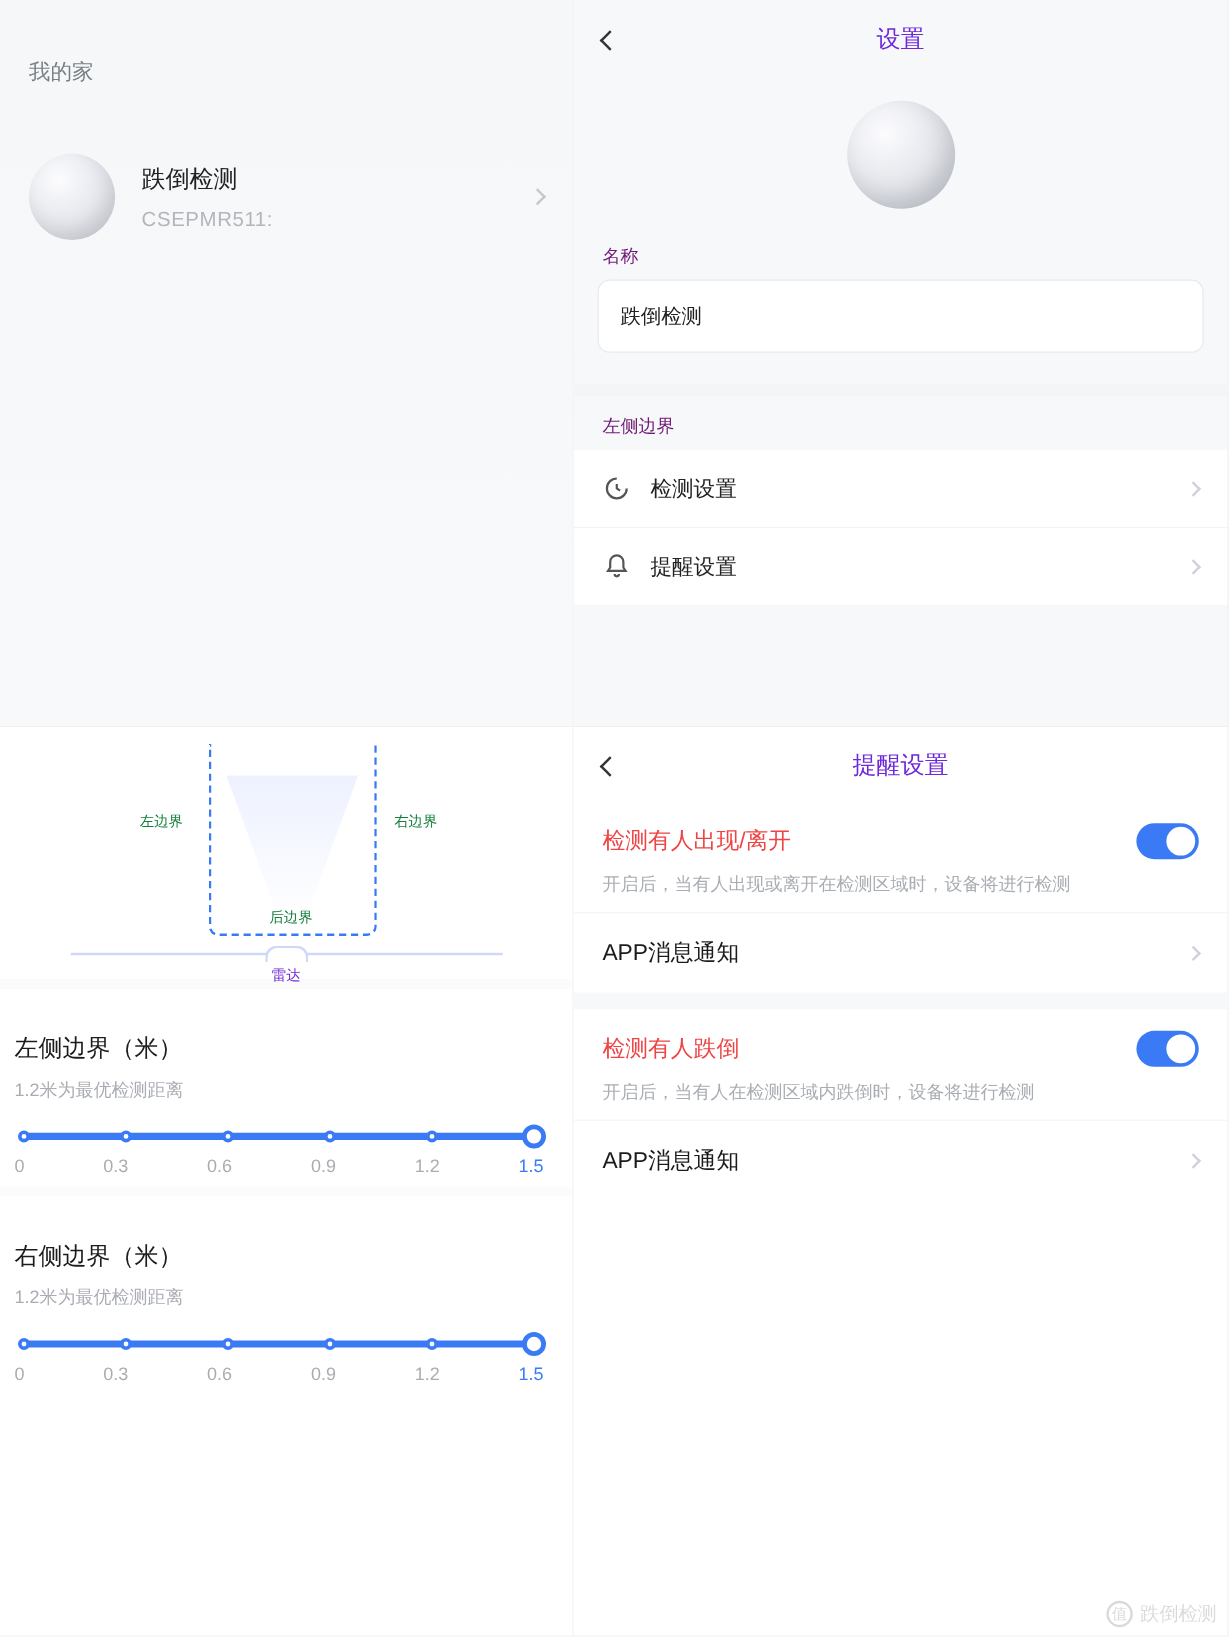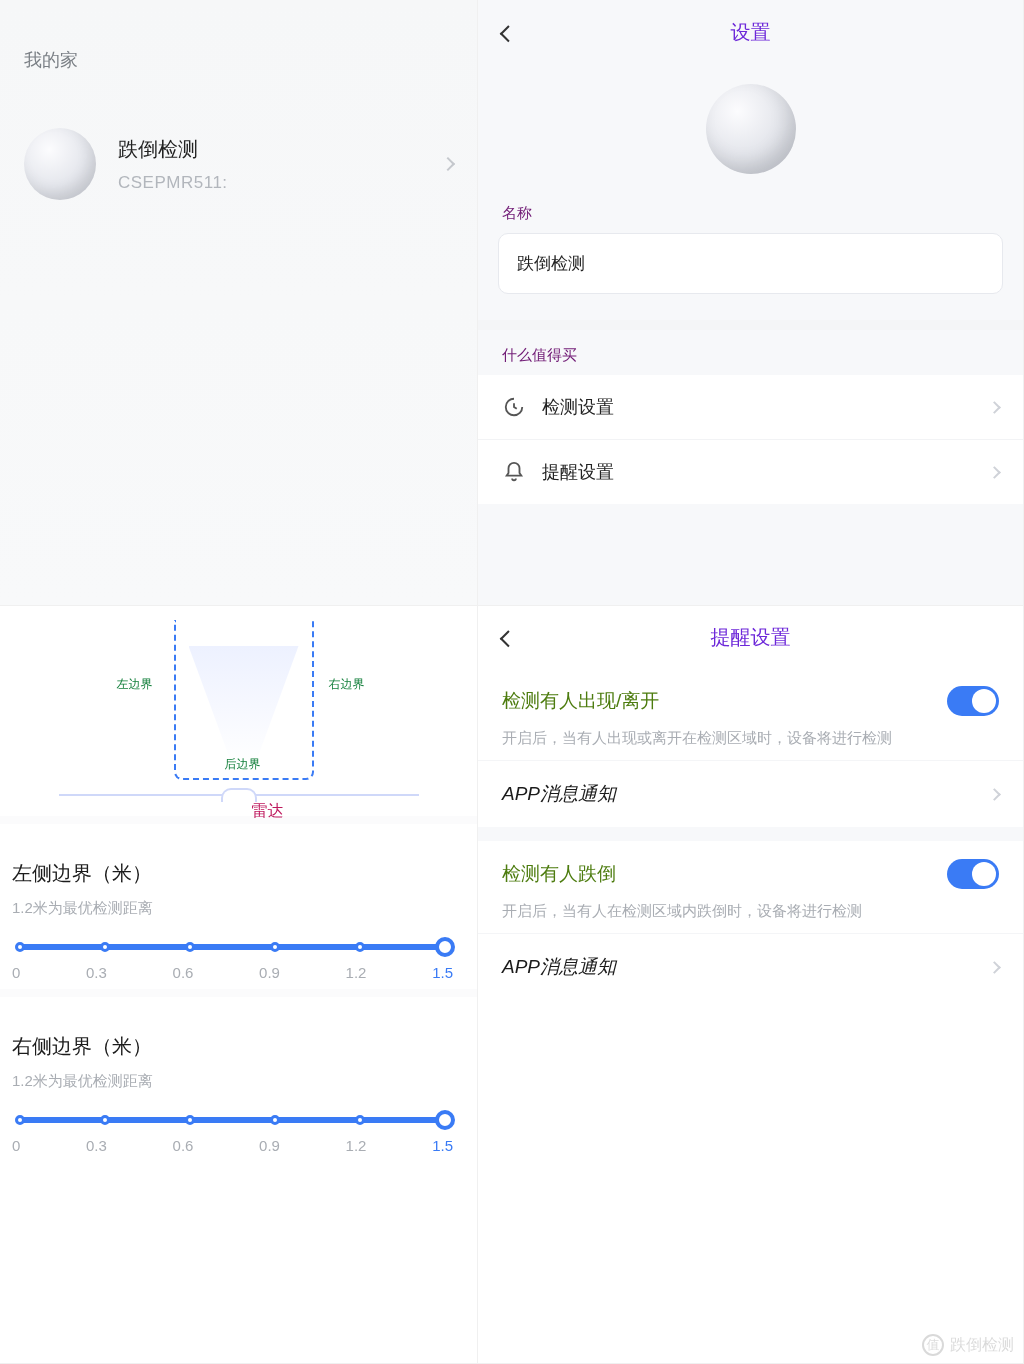--- a/index.html
+++ b/index.html
@@ -145,21 +145,21 @@
   }
   .radar-tab {
     position:absolute; left: 50%; bottom: 14px; transform: translateX(-50%);
     width: 36px; height: 14px;
     border: 2px solid #cfd8f9; border-bottom: none;
     border-radius: 10px 10px 0 0;
     background:#fff;
   }
   .radar-lbl {
     position:absolute; left:50%; bottom:-6px; transform:translateX(-50%);
-    font-size: 16px; color:#be185d;margin-left:29px;
+    font-size: 12px; color:#6d28d9;
   }
 
   .slider-block { padding: 36px 24px 8px 12px; border-top: 8px solid #fbfbfc; }
   .slider-title { font-size: 20px; color:#1c1c1c; margin-bottom: 12px; }
   .slider-sub { font-size: 15px; color:#a9adb3; margin-bottom: 26px; }
   .slider {
     position: relative; height: 6px;
     background: #3a7bf5; border-radius: 4px;
     margin: 0 8px;
   }
@@ -177,37 +177,36 @@
 
   
   .br { background:#fff; }
   .br-header {
     display:flex; align-items:center; justify-content:center;
     height: 62px; position:relative;
   }
   .group { padding: 18px 24px 10px 24px; }
   .toggle-row {
     display:flex; align-items:center; justify-content:space-between;
-    font-size: 19px; color:#4d7c0f; margin-bottom: 10px;
+    font-size: 19px; color:#ef4444; margin-bottom: 10px;
   }
   .desc { font-size: 15px; color:#a9adb3; line-height:1.6; }
   .toggle {
     width: 52px; height: 30px; border-radius: 30px;
     background: #3a7bf5; position:relative;
   }
   .toggle::after {
     content:""; position:absolute; right:3px; top:3px;
     width:24px; height:24px; border-radius:50%; background:#fff;
   }
   .link-row {
     padding: 20px 24px;
     display:flex; align-items:center; justify-content:space-between;
     font-size: 19px; color:#1b1b1b;
     border-top: 1px solid #f4f5f7;
-    font-style: italic;
   }
   .gap { height: 14px; background:#f7f8fa; }
 
   
   .wm {
     position:absolute; right: 10px; bottom: 8px;
     display:flex; align-items:center; gap:6px;
     font-size: 16px; color: rgba(0,0,0,.15);
     pointer-events:none;
   }
@@ -237,21 +236,21 @@
 
   <div class="pane tr">
     <div class="tr-header">
       <div class="back"></div>
       <div class="tr-title">设置</div>
     </div>
     <div class="big-device"></div>
     <div class="sec-label">名称</div>
     <div class="name-box">跌倒检测</div>
     <div class="divider"></div>
-    <div class="sec-label" style="padding-top:16px">什么值得买</div>
+    <div class="sec-label" style="padding-top:16px">左侧边界</div>
     <div class="setting-list">
       <div class="setting-row">
         <div class="row-icon">
           <svg viewBox="0 0 24 24" width="22" height="22" fill="none" stroke="#555" stroke-width="2">
               <path d="M12 3a9 9 0 1 0 9 9"></path>
               <path d="M12 8v4l3 2"></path>
             </svg>
         </div>
         <div class="row-label">检测设置</div>
         <div class="row-chev"></div>

